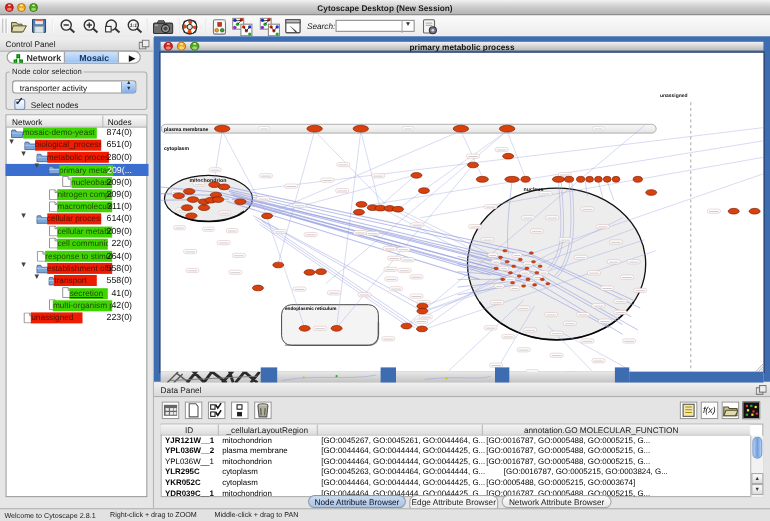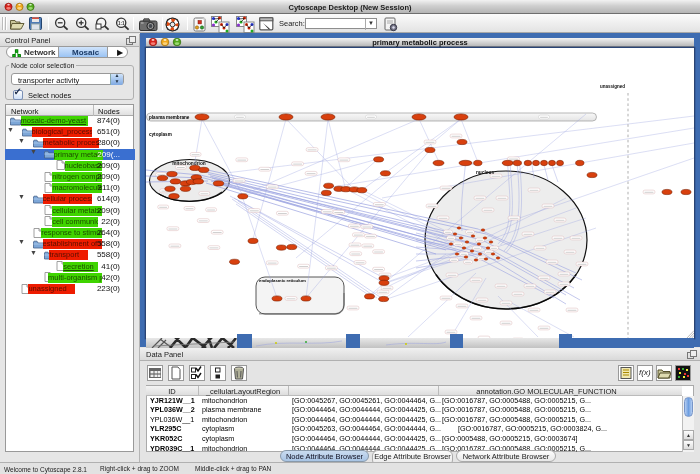--- a/index.html
+++ b/index.html
@@ -16,21 +16,21 @@
       <circle cx="19.5" cy="6.8" r="3.6" fill="#f0a81c" stroke="#9c6a08" stroke-width="0.7"></circle>
       <ellipse cx="19.5" cy="8.312" rx="2.232" ry="1.368" fill="#ffe09a" opacity="0.75"></ellipse>
       <ellipse cx="19.5" cy="4.819999999999999" rx="1.368" ry="0.792" fill="#fff" opacity="0.8"></ellipse>
       <circle cx="30.5" cy="6.8" r="3.6" fill="#52a81c" stroke="#2f6a08" stroke-width="0.7"></circle>
       <ellipse cx="30.5" cy="8.312" rx="2.232" ry="1.368" fill="#b4e88e" opacity="0.75"></ellipse>
       <ellipse cx="30.5" cy="4.819999999999999" rx="1.368" ry="0.792" fill="#fff" opacity="0.8"></ellipse>
     </svg>
   <div style="text-align:center;font-size:7.5px;font-weight:bold;color:#1a1a1a;line-height:15px;">Cytoscape Desktop (New Session)</div>
 </div>
 
-<div class="abs" style="left:0;top:14px;width:700px;height:19px;background:linear-gradient(#fbfbfb,#e3e3e3);border-bottom:1px solid #a8a8a8;">
+<div class="abs" style="left:0;top:14px;width:700px;height:31px;background:linear-gradient(#fbfbfb,#e3e3e3);border-bottom:1px solid #a8a8a8;font-style:italic;">
   <div class="abs" style="left:2px;top:3px;width:1px;height:13px;border-left:1px solid #bbb;border-right:1px solid #fff;"></div>
   <div class="abs" style="left:5px;top:3px;width:1px;height:13px;border-left:1px solid #bbb;border-right:1px solid #fff;"></div>
   <svg style="position:absolute;left:9px;top:4px" width="16" height="13" viewBox="0 0 16 13">
       <path d="M1.5,2.5 L6,2.5 L7,4 L11,4 L11,11 L1.5,11 Z" fill="#c8c69a" stroke="#55502a" stroke-width="0.9"></path>
       <path d="M3,5.5 L15,5.5 L12,11 L1.5,11 Z" fill="#dedbb0" stroke="#55502a" stroke-width="0.9"></path>
     </svg>
 <svg style="position:absolute;left:29px;top:3px" width="13" height="13" viewBox="0 0 13 13">
       <rect x="0.5" y="0.5" width="12" height="12" rx="1" fill="#4f7cb5" stroke="#24456e"></rect>
       <rect x="3" y="0.5" width="7" height="4.5" fill="#e8e8e8"></rect>
       <rect x="3" y="0.5" width="7" height="1.4" fill="#d23b2a"></rect>
@@ -185,21 +185,21 @@
   </div>
 </div>
 <div class="abs" id="treerows" style="left:0;top:0;width:140px;height:474px;">
 <div style="position:absolute;left:5px;top:115.5px;width:130px;height:11.2px;background:transparent;">
       <span style="position:absolute;left:5px;top:0;">
         <svg width="11" height="9" viewBox="0 0 11 9" style="position:absolute;top:1px;">
           <path d="M0.5,2 L0.5,8 L10.5,8 L10.5,3 L5,3 L4,1.2 L1,1.2 Z" fill="#7da7d8" stroke="#44618c" stroke-width="0.8"></path>
           <path d="M0.5,4 L10.5,4" stroke="#a8c6e8" stroke-width="1"></path>
         </svg>
       </span>
-      <span style="position:absolute;left:15.6px;top:0.6px;width:67px;font-size:7.5px;line-height:10px;background:#3fd400;color:#1e4d00;white-space:nowrap;overflow:hidden;text-decoration:underline;">mosaic-demo-yeast</span>
+      <span style="position:absolute;left:15.6px;top:0.6px;width:67px;font-size:7.5px;line-height:10px;background:#3fd400;color:#1e4d00;white-space:nowrap;overflow:hidden;">mosaic-demo-yeast</span>
       <span style="position:absolute;right:15px;top:0.6px;font-size:8px;line-height:10px;color:#111;">874(0)</span>
     </div>
 <div style="position:absolute;left:5px;top:126.7px;width:130px;height:11.2px;background:transparent;">
       <span style="position:absolute;left:2px;top:-1px;font-size:7px;color:#444;">▼</span>
       <span style="position:absolute;left:17px;top:0;">
         <svg width="11" height="9" viewBox="0 0 11 9" style="position:absolute;top:1px;">
           <path d="M0.5,2 L0.5,8 L10.5,8 L10.5,3 L5,3 L4,1.2 L1,1.2 Z" fill="#7da7d8" stroke="#44618c" stroke-width="0.8"></path>
           <path d="M0.5,4 L10.5,4" stroke="#a8c6e8" stroke-width="1"></path>
         </svg>
       </span>

